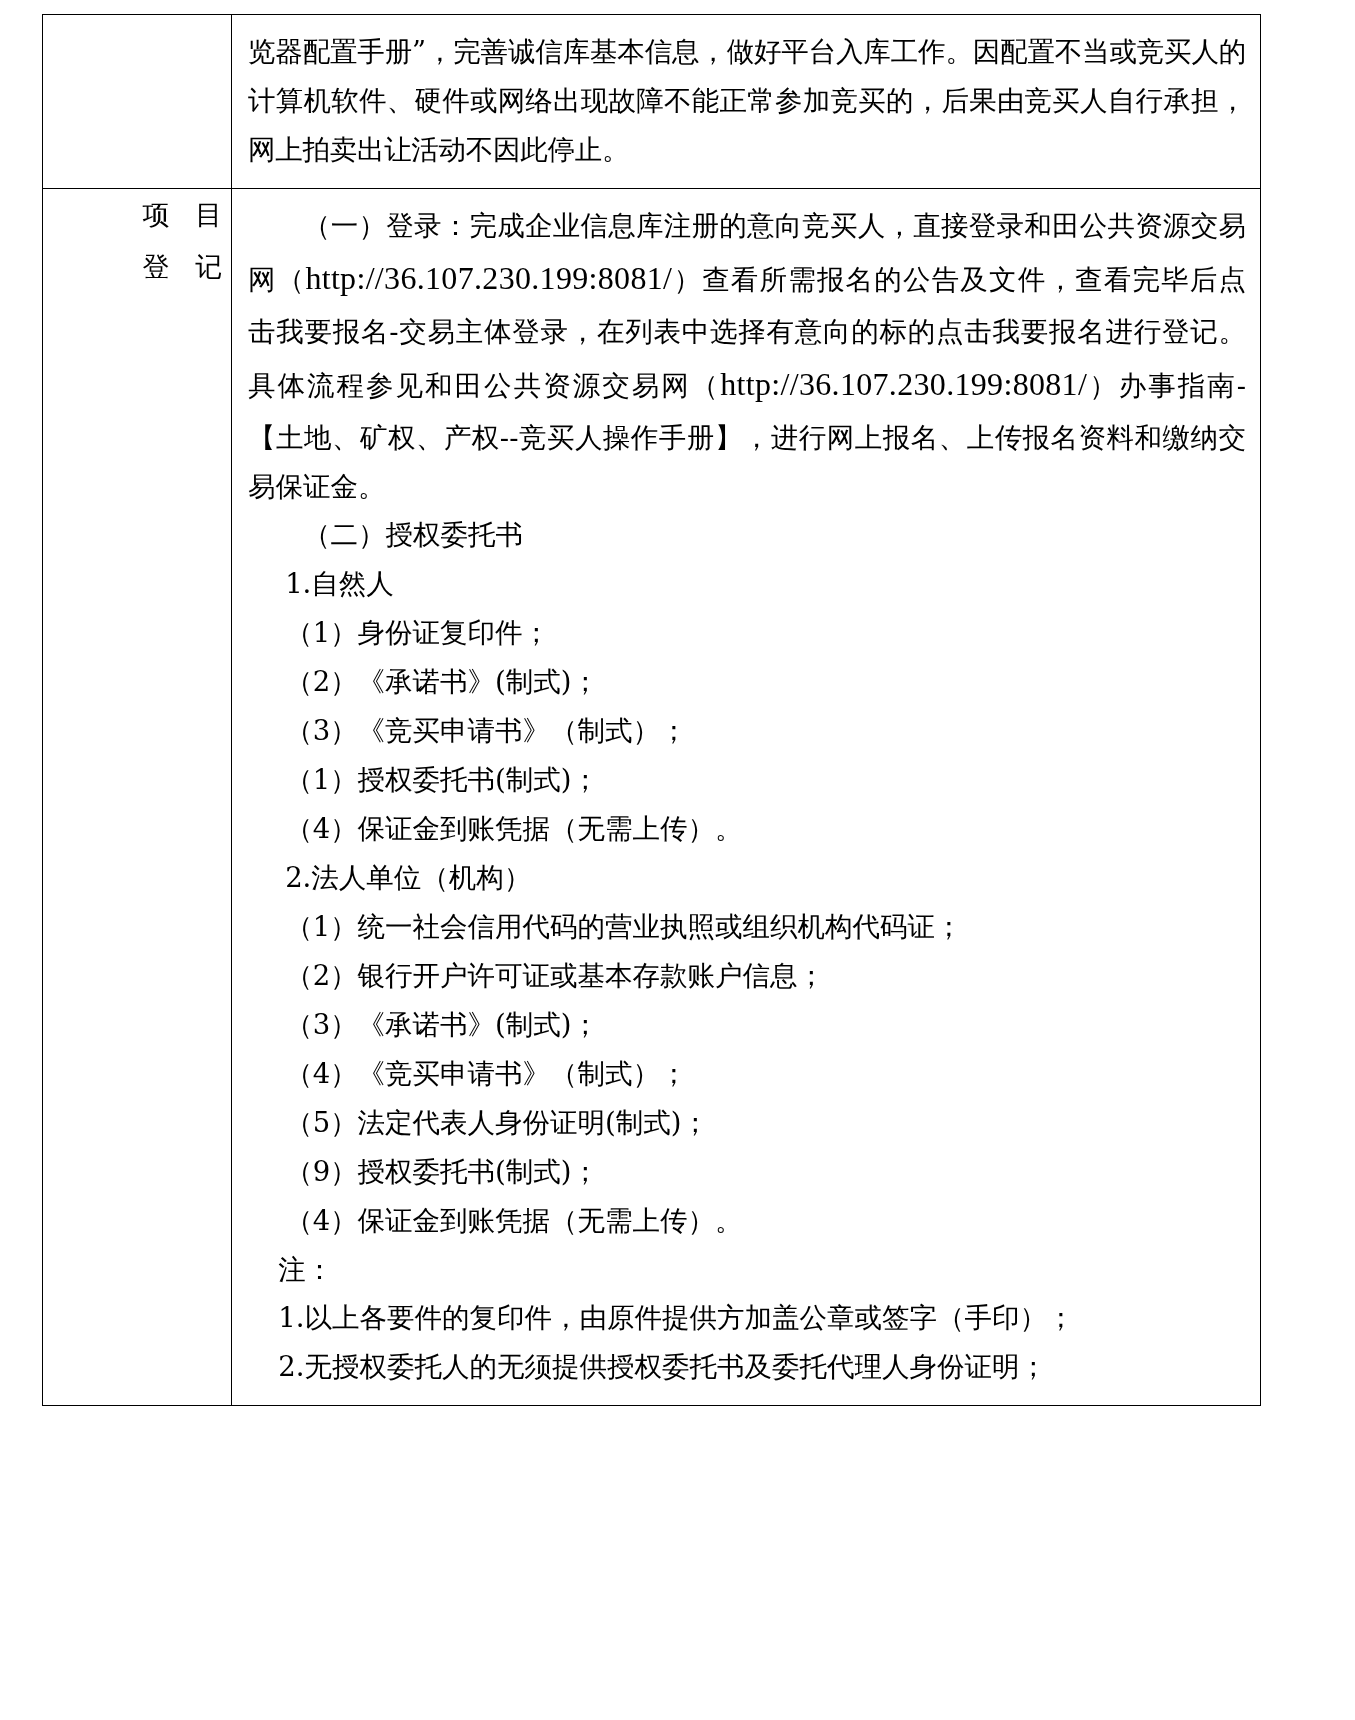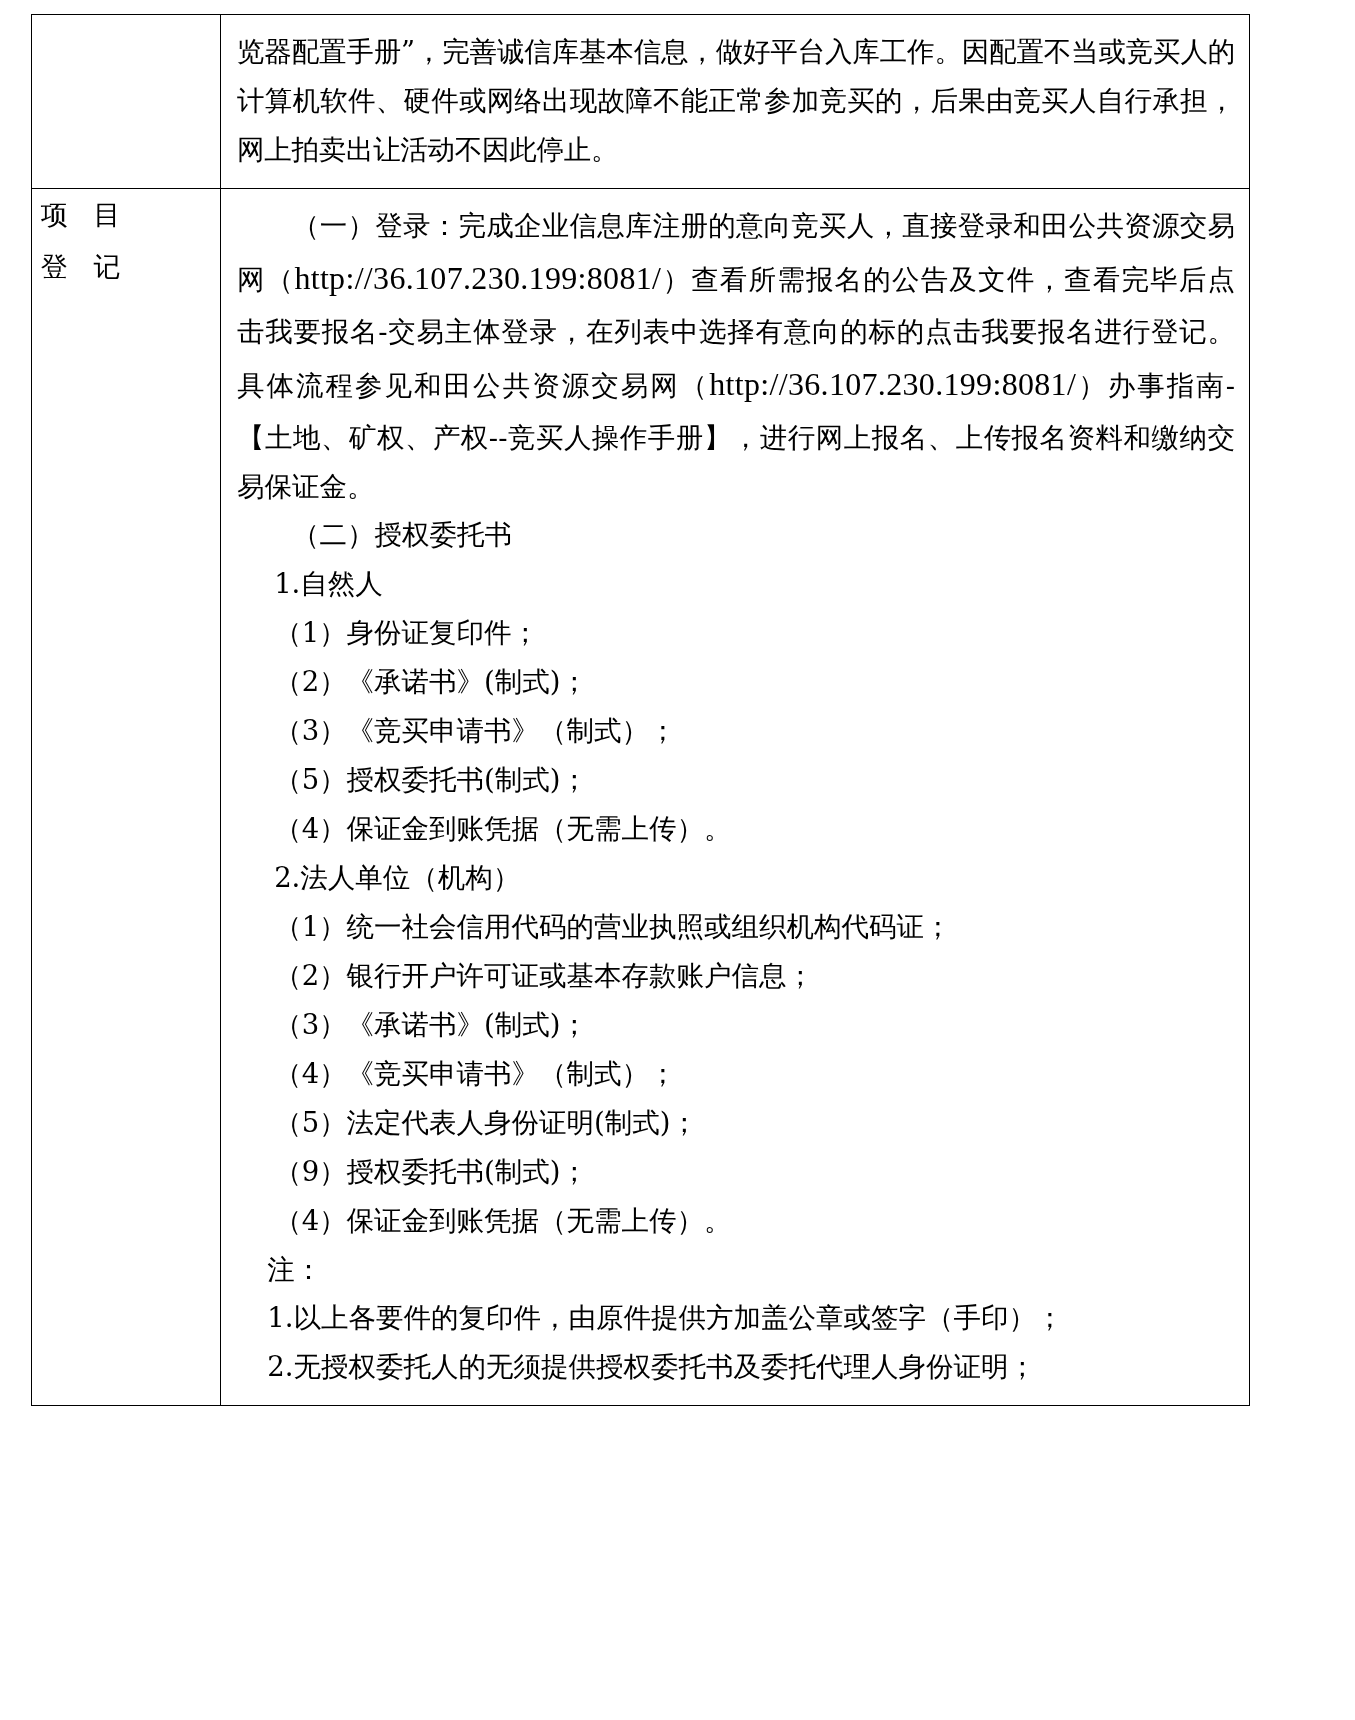--- a/index.html
+++ b/index.html
@@ -11,36 +11,36 @@
     width: 1355px;
     height: 1720px;
     font-family: "DejaVu Serif", "Liberation Serif", serif;
     color: #000000;
   }
   .page {
     position: relative;
     width: 1355px;
     height: 1720px;
     box-sizing: border-box;
-    padding: 14px 60px 0 22px;
+    padding: 14px 60px 0 33px;
   }
   table.doc-table {
     width: 1216px;
     border-collapse: collapse;
     table-layout: fixed;
     margin-left: 9px;
   }
   table.doc-table td {
     border: 1.5px solid #000000;
     vertical-align: top;
     padding: 0;
   }
   td.label-col {
     width: 188px;
-    text-align: left;
+    text-align: right;
     vertical-align: middle;
   }
   td.body-col {
     width: 1028px;
   }
   .label-inner {
     font-size: 27px;
     line-height: 1.95;
     letter-spacing: 0.32em;
     text-indent: 0.32em;
@@ -96,21 +96,21 @@
         <td class="body-col">
           <div class="cell-text">
 
             <p class="indent2"><span>（一）登录：完成企业信息库注册的意向竞买人，直接登录和田公共资源交易网（</span><span class="mono">http://36.107.230.199:8081/</span><span>）查看所需报名的公告及文件，查看完毕后点击我要报名-交易主体登录，在列表中选择有意向的标的点击我要报名进行登记。具体流程参见和田公共资源交易网（</span><span class="mono">http://36.107.230.199:8081/</span><span>）办事指南-【土地、矿权、产权--竞买人操作手册】，进行网上报名、上传报名资料和缴纳交易保证金。</span></p>
 
             <p class="indent2">（二）授权委托书</p>
             <p class="indent15">1.自然人</p>
             <p class="indent15">（1）身份证复印件；</p>
             <p class="indent15">（2）《承诺书》(制式)；</p>
             <p class="indent15">（3）《竞买申请书》（制式）；</p>
-            <p class="indent15">（5）授权委托书(制式)；</p>
+            <p class="indent15">（1）授权委托书(制式)；</p>
             <p class="indent15">（4）保证金到账凭据（无需上传）。</p>
             <p class="indent15">2.法人单位（机构）</p>
             <p class="indent15">（1）统一社会信用代码的营业执照或组织机构代码证；</p>
             <p class="indent15">（2）银行开户许可证或基本存款账户信息；</p>
             <p class="indent15">（3）《承诺书》(制式)；</p>
             <p class="indent15">（4）《竞买申请书》（制式）；</p>
             <p class="indent15">（5）法定代表人身份证明(制式)；</p>
             <p class="indent15">（9）授权委托书(制式)；</p>
             <p class="indent15">（4）保证金到账凭据（无需上传）。</p>
             <p class="indent1">注：</p>

